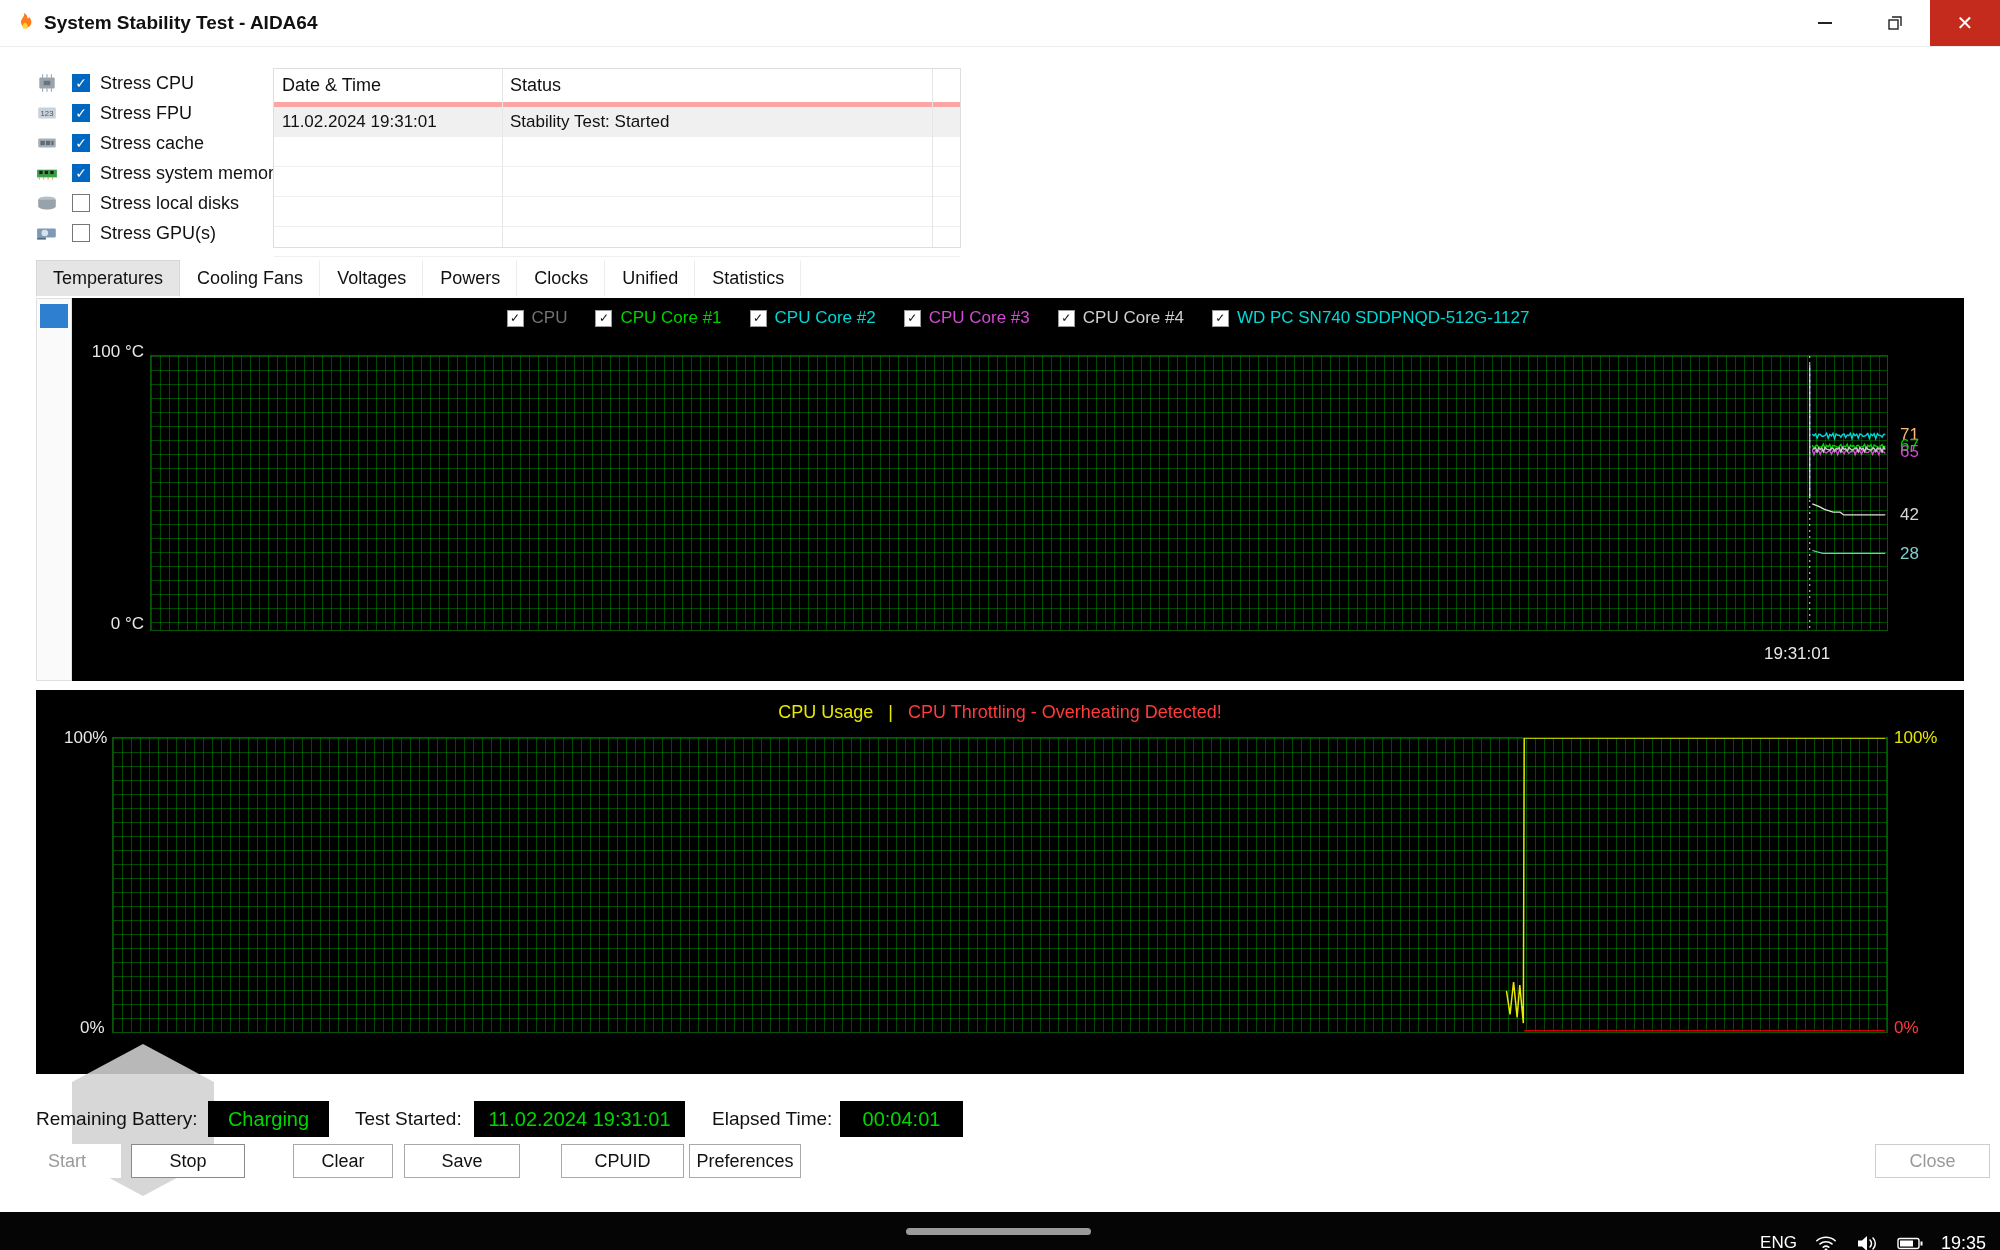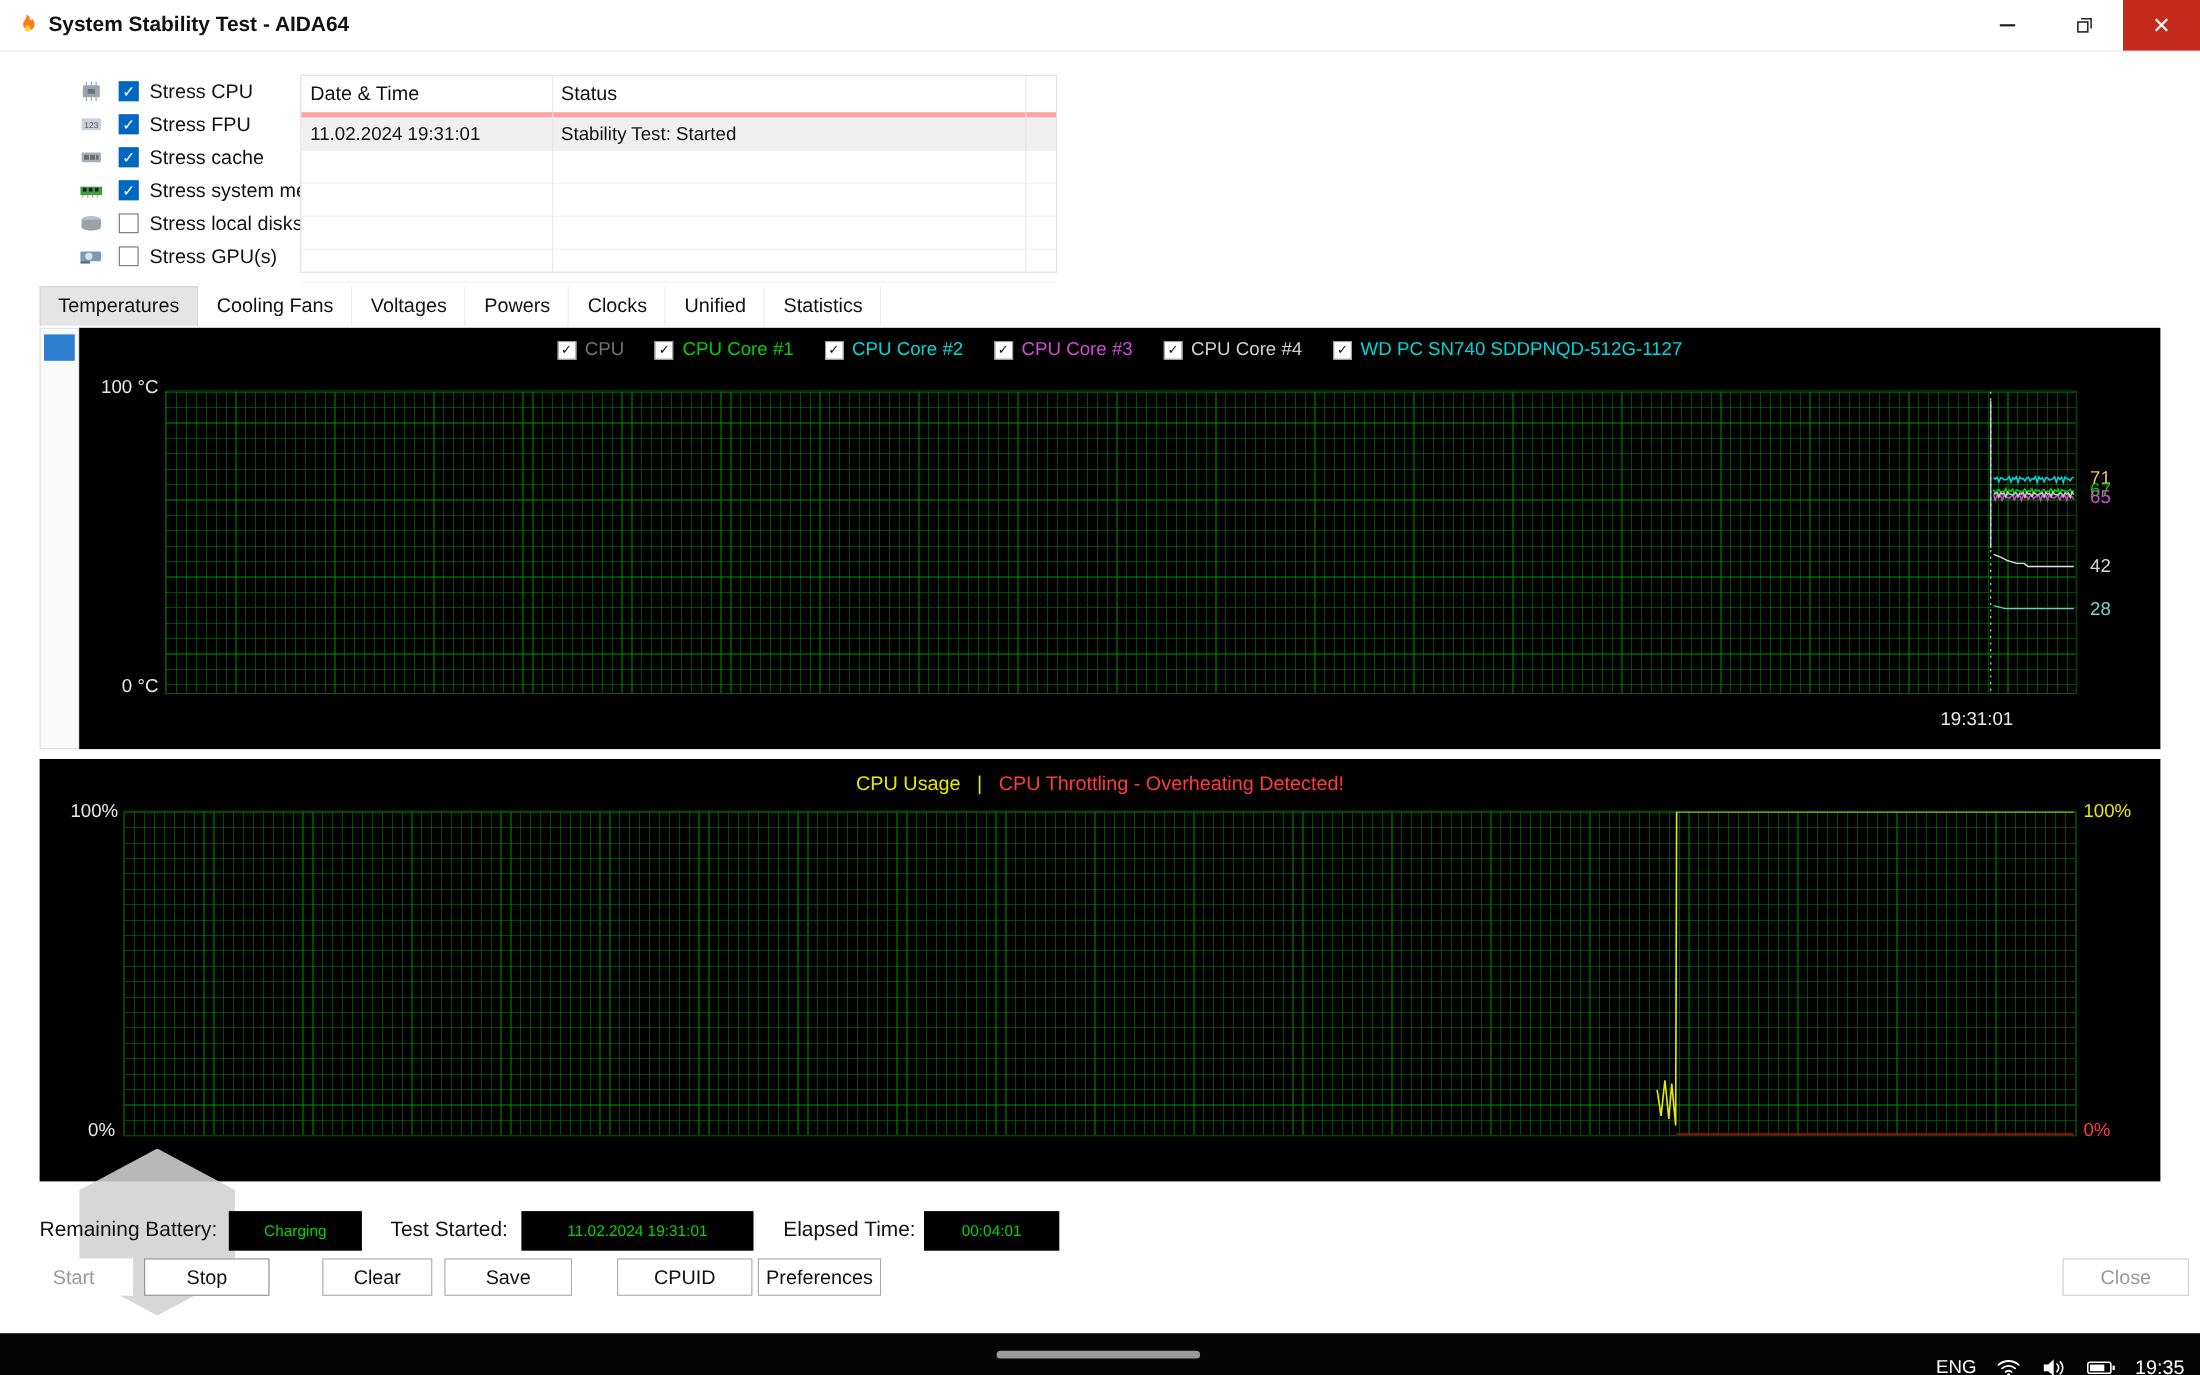--- a/index.html
+++ b/index.html
@@ -12,21 +12,21 @@
   .flame{width:24px;height:24px;margin-left:12px;}
   .title-text{font-size:19px;font-weight:700;margin-left:8px;}
   .win-btns{position:absolute;right:0;top:0;height:46px;display:flex;}
   .win-btn{width:70px;height:46px;display:flex;align-items:center;justify-content:center;color:#222;}
   .win-btn.close{background:#c42b1c;color:#fff;font-size:20px;}
   .min-glyph{width:14px;height:2px;background:#222;}
 
   
   .stress{position:absolute;left:36px;top:68px;}
   .stress-row{height:30px;display:flex;align-items:center;gap:10px;}
-  .hw-icon{width:26px;height:20px;display:flex;align-items:center;margin-left:36px;}
+  .hw-icon{width:26px;height:20px;display:flex;align-items:center;}
   .chk{width:18px;height:18px;box-sizing:border-box;border:1px solid #767676;background:#fff;
        color:#fff;font-size:14px;line-height:16px;text-align:center;}
   .chk.checked{background:#0067c0;border-color:#0067c0;}
   .stress-label{font-size:18px;}
 
   
   .logtable{position:absolute;left:273px;top:68px;width:688px;height:180px;
             border:1px solid #dedede;box-sizing:border-box;background:#fff;}
   .log-header{height:33px;display:flex;align-items:center;border-bottom:5px solid #fca5a5;font-size:18px;}
   .log-col1{width:228px;padding-left:8px;box-sizing:border-box;}
@@ -69,21 +69,21 @@
   .ut-warn{color:#ff3b3b;}
   .usage-plot{left:76px;top:47px;width:1776px;height:296px;}
   .u-lab{position:absolute;font-size:17px;color:#e8e8e8;}
   .u-lab.yellow{color:#e8e800;}
   .u-lab.red{color:#ff3b3b;}
 
   
   .hex{position:absolute;left:72px;top:1044px;width:142px;height:152px;background:#d2d2d2;opacity:.88;
        clip-path:polygon(50% 0,100% 25%,100% 75%,50% 100%,0 75%,0 25%);}
   .stat-label{position:absolute;top:1108px;font-size:19px;color:#111;}
-  .val-box{position:absolute;top:1101px;height:36px;background:#000;color:#00d600;font-size:14px;
+  .val-box{position:absolute;top:1101px;height:36px;background:#000;color:#00d600;font-size:20px;
            display:flex;align-items:center;justify-content:center;}
 
   
   .btn{position:absolute;top:1144px;height:34px;background:#fff;border:1px solid #a9a9a9;
        box-sizing:border-box;font-size:18px;display:flex;align-items:center;justify-content:center;}
   .btn.disabled{border-color:transparent;color:#9a9a9a;}
   .btn.dim{border-color:#cecece;color:#9a9a9a;}
   .btn.stop{border-color:#8a8a8a;}
 
   

